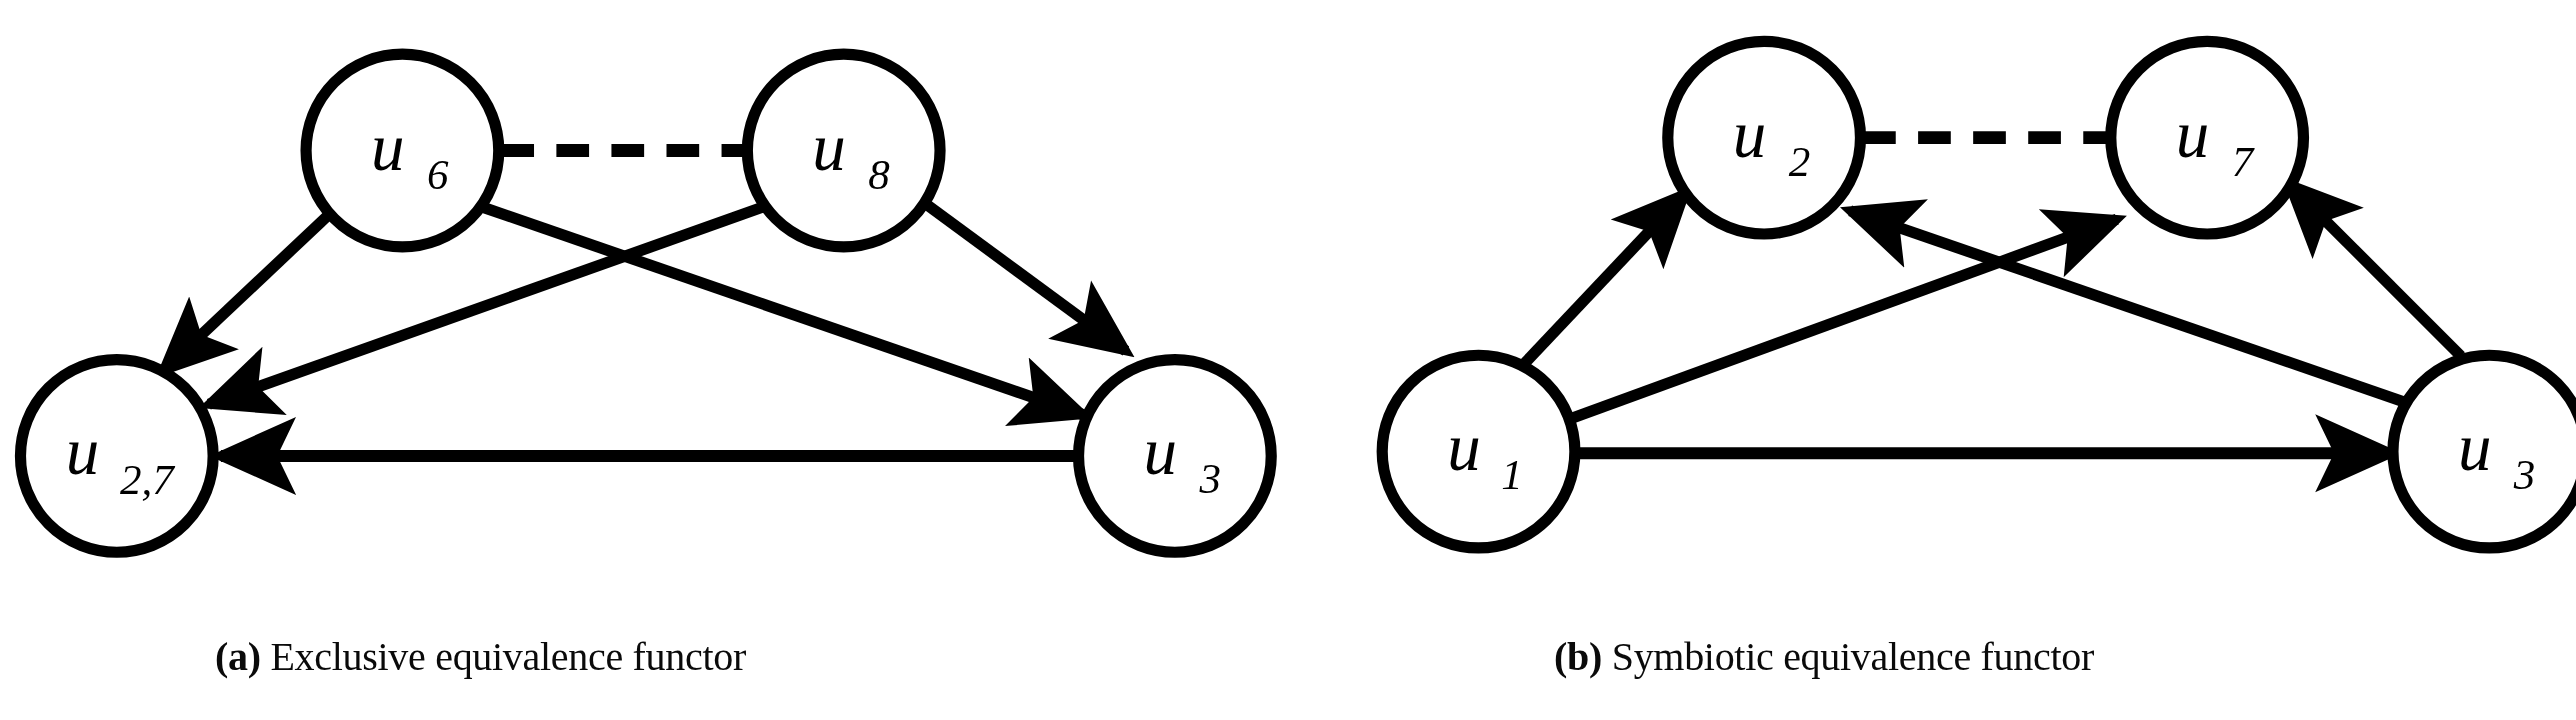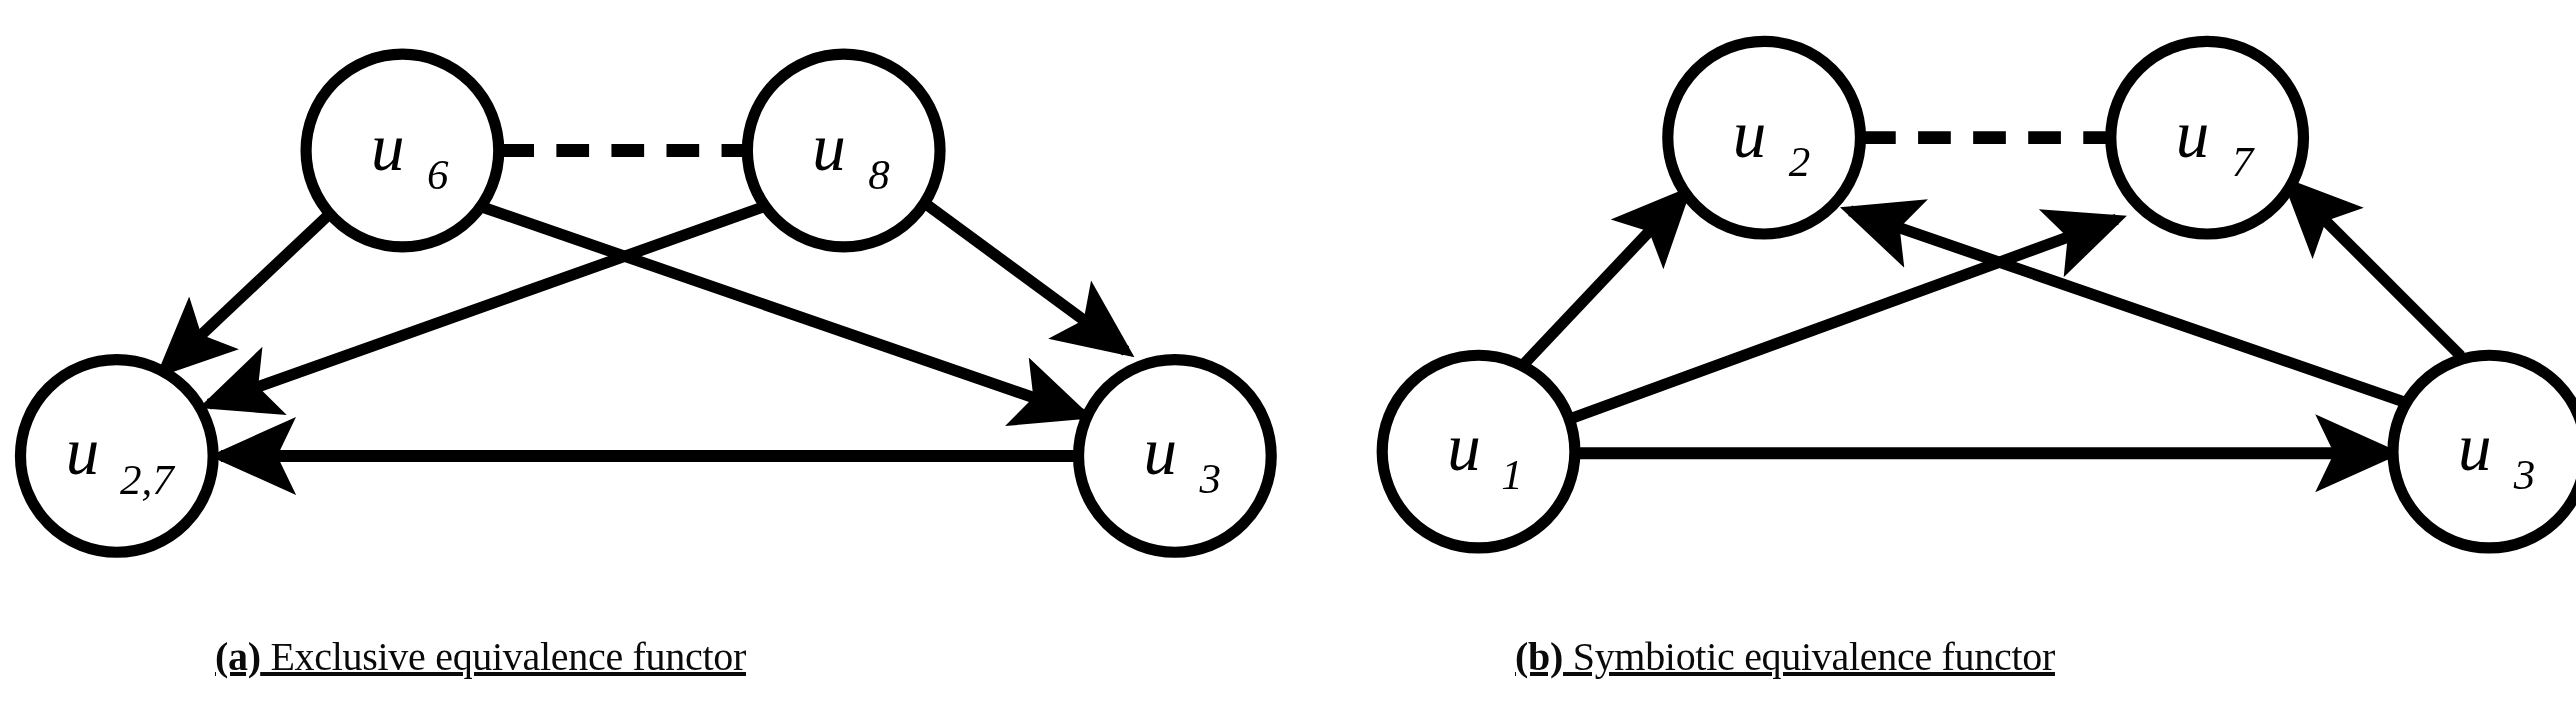--- a/index.html
+++ b/index.html
@@ -14,25 +14,24 @@
     text-anchor:middle;
     dominant-baseline:middle;
   }
   .caption{
     position:absolute;
     font-family:"Liberation Serif",serif;
     font-size:40px;
     color:#0a0a0a;
     white-space:nowrap;
     letter-spacing:-0.3px;
-    text-decoration:underline;
   }
   .caption b{font-weight:700;}
   #cap-a{left:215px;top:633px;}
-  #cap-b{left:1515px;top:633px;}
+  #cap-b{left:1554px;top:633px;}
 </style>
 </head>
 <body>
 
 <div id="stage">
 
   <svg width="2576" height="720" viewBox="0 0 2993 837" xmlns="http://www.w3.org/2000/svg">
 
     <defs>
       <marker id="ah" viewBox="0 0 12 12" refX="10.4" refY="6" markerWidth="7.2" markerHeight="7.2" orient="auto-start-reverse" markerUnits="strokeWidth">

